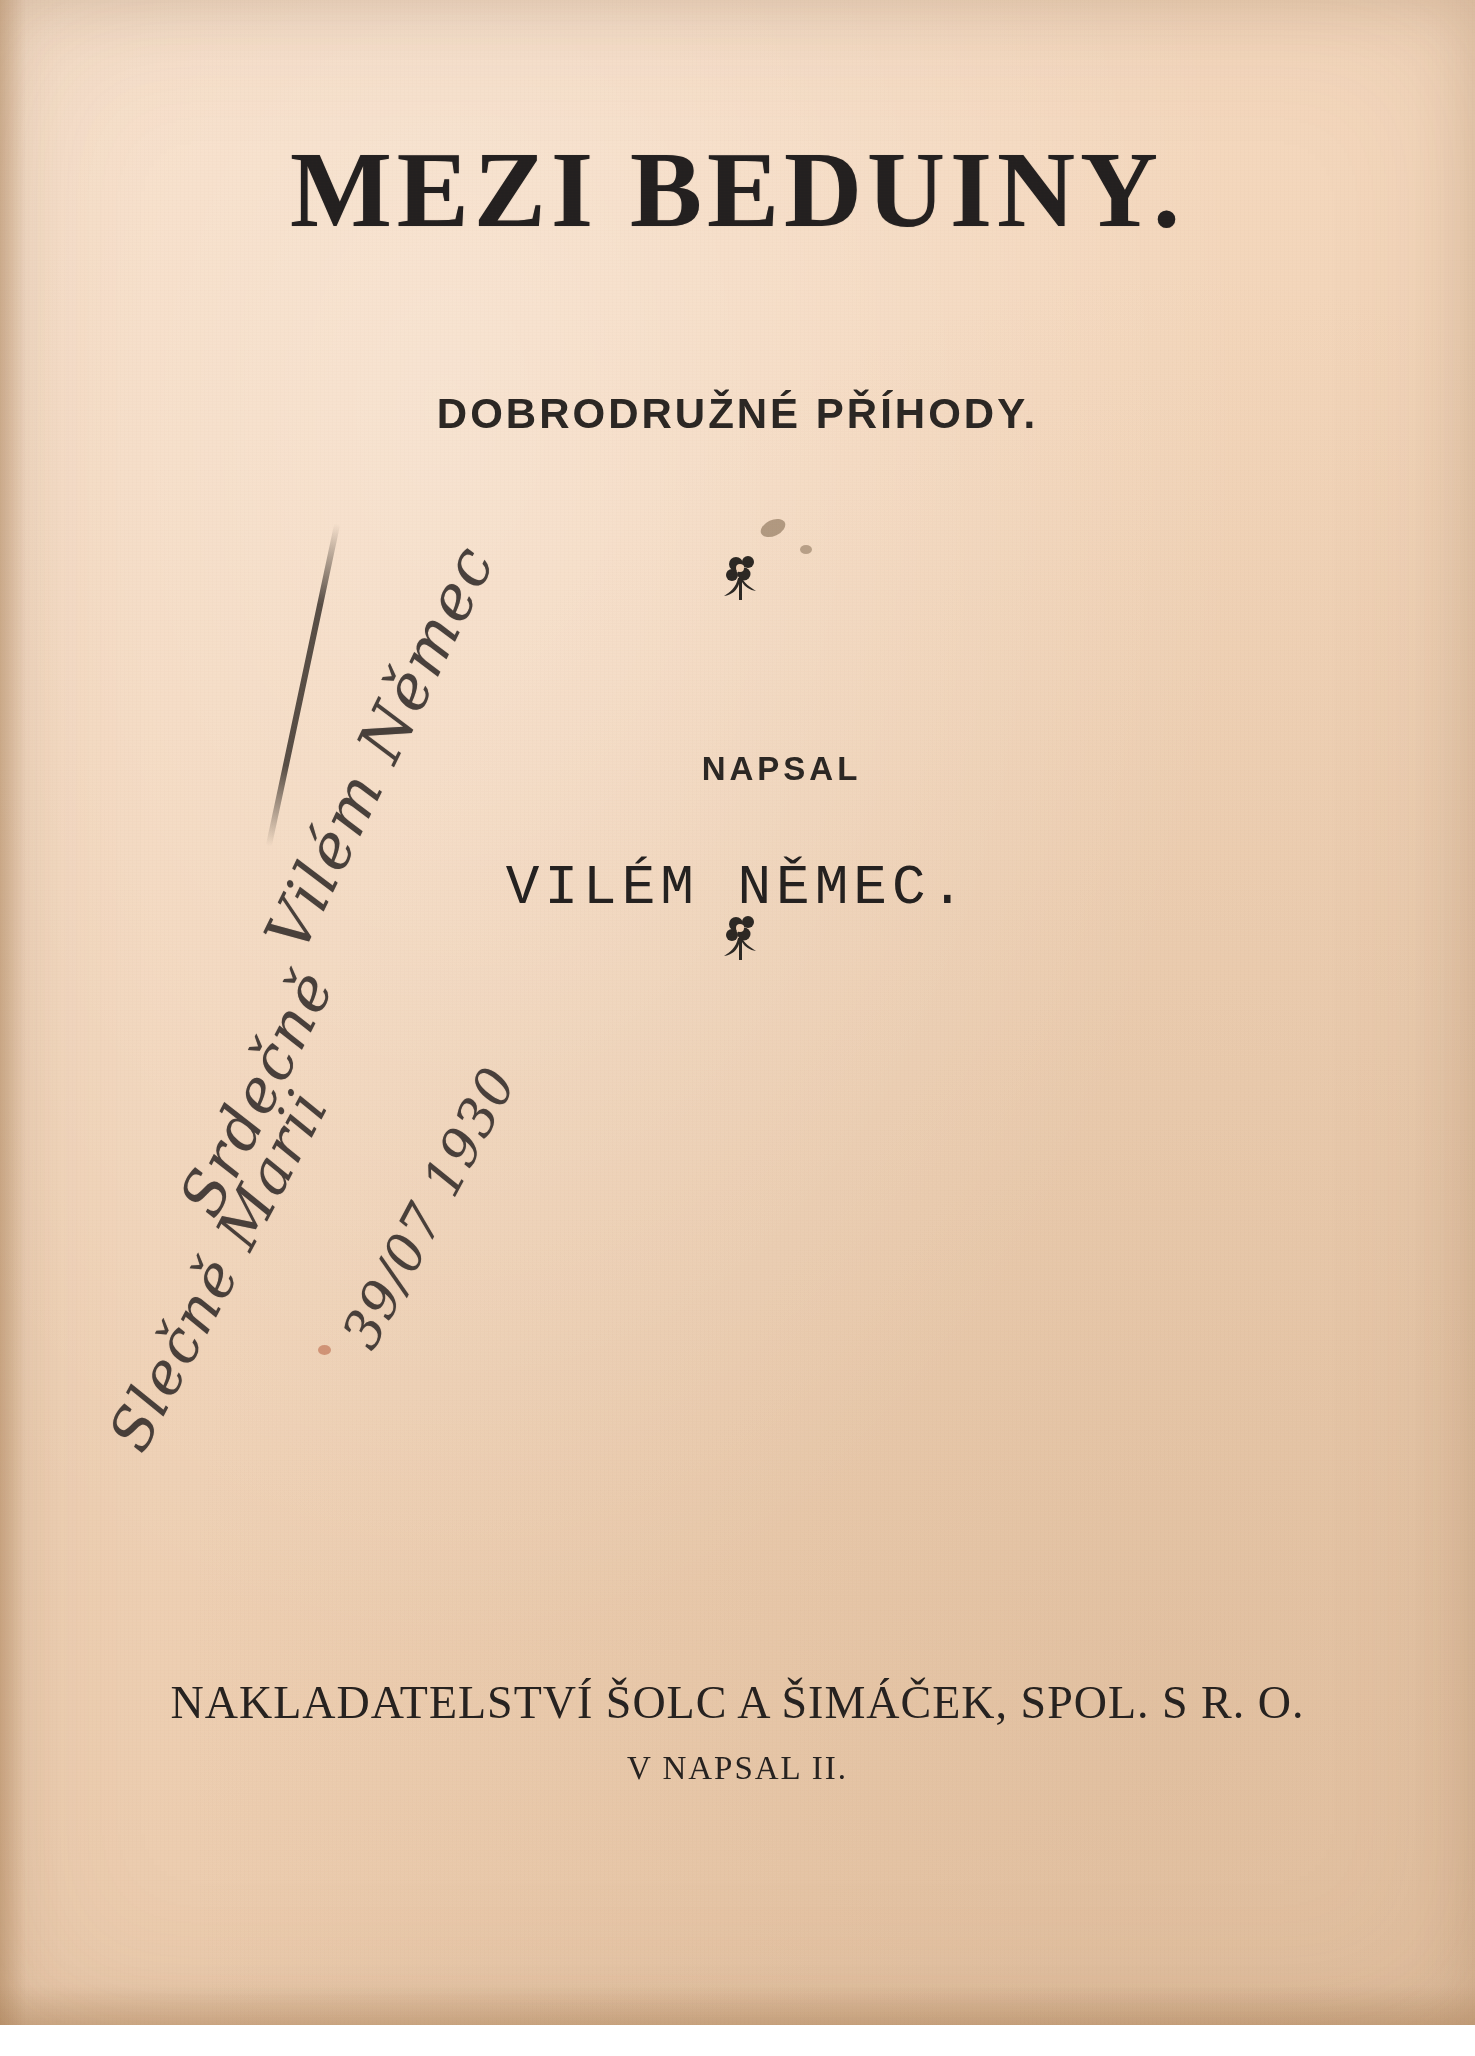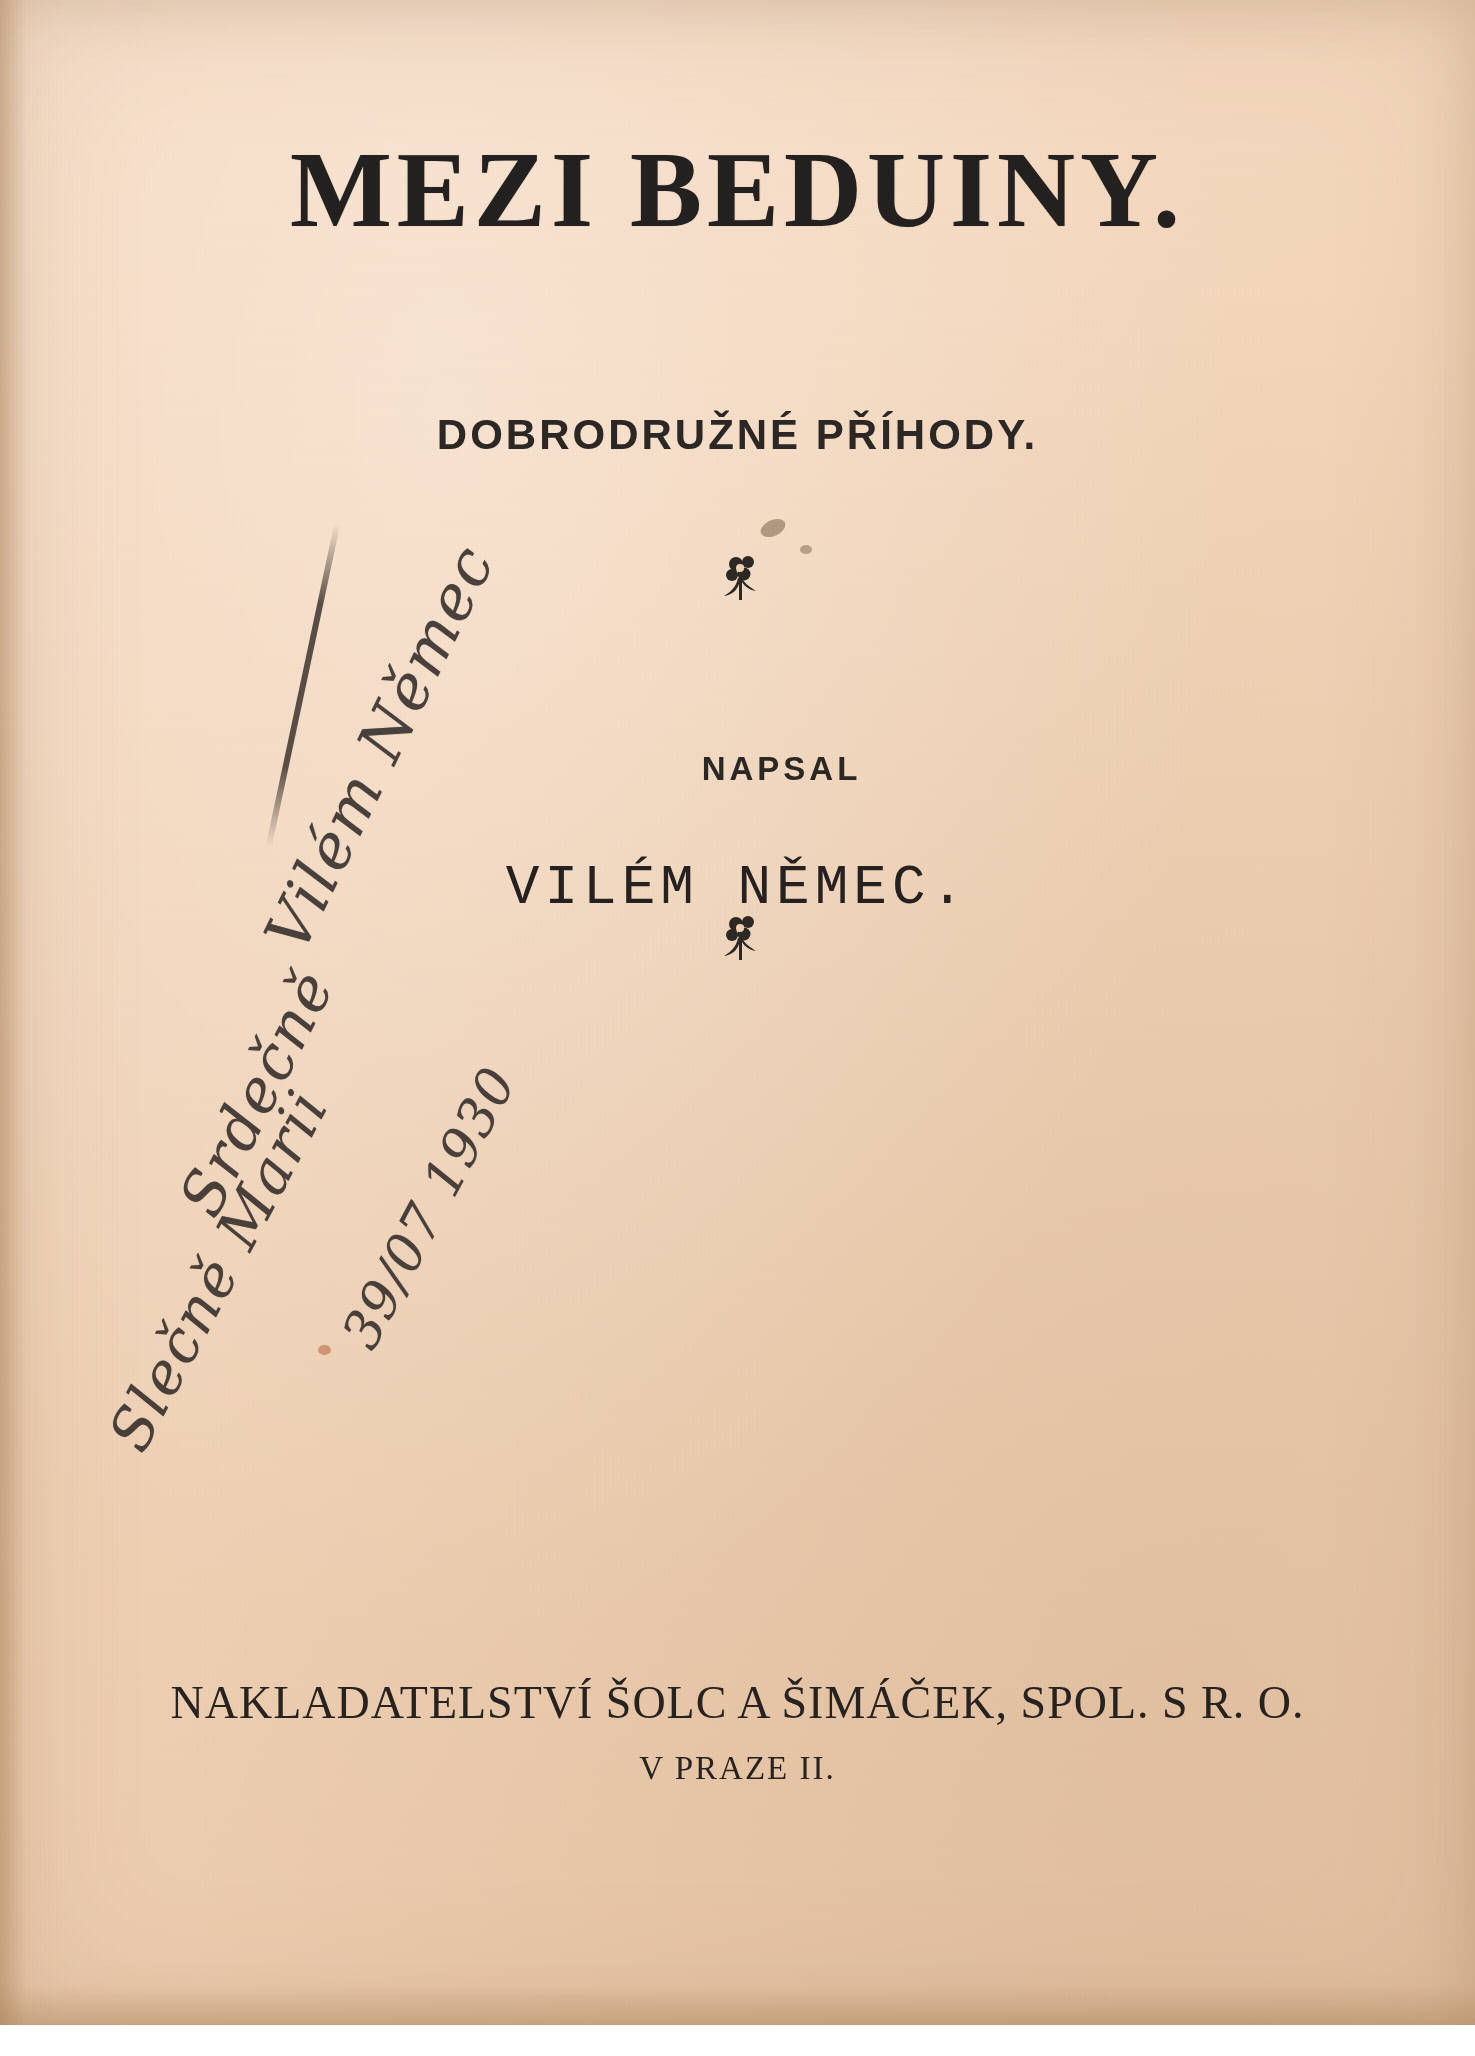--- a/index.html
+++ b/index.html
@@ -69,21 +69,21 @@
     top: 128px;
     font-size: 108px;
     letter-spacing: 5px;
     font-weight: 700;
     font-family: "Liberation Serif", serif;
     color: #232020;
     text-shadow: 0 0 1px rgba(40,35,30,0.35);
   }
 
   #subtitle {
-    top: 411px;
+    top: 390px;
     font-size: 42px;
     letter-spacing: 3px;
     font-weight: 700;
     font-family: "Liberation Sans", sans-serif;
     color: #2b2724;
   }
 
   .ornament {
     position: absolute;
     left: 0;
@@ -236,21 +236,21 @@
         <circle cx="42" cy="14" r="6"></circle>
         <circle cx="38" cy="26" r="6.5"></circle>
         <circle cx="26" cy="27" r="6"></circle>
         <circle cx="34" cy="20" r="4" fill="#f1d2b5"></circle>
         <path d="M32 30 C30 40, 24 44, 18 48 C26 47, 31 42, 33 36 L33 52 L36 52 L36 34 C39 39, 44 42, 50 43 C44 39, 38 35, 36 30 Z"></path>
       </g>
     </svg>
   </div>
 
   <div class="printed" id="publisher">NAKLADATELSTVÍ ŠOLC A ŠIMÁČEK, SPOL. S R. O.</div>
-  <div class="printed" id="city">V PRAZE II.</div>
+  <div class="printed" id="city">V NAPSAL II.</div>
 
   <div id="handwriting">
     <div id="hw-stroke"></div>
     <div class="hw" id="hw-line1">Vilém Němec</div>
     <div class="hw" id="hw-line2">Srdečně</div>
     <div class="hw" id="hw-line3">Slečně Marii</div>
     <div class="hw" id="hw-date">39/07 1930</div>
   </div>
 
   <div class="stain" id="stain1"></div>

